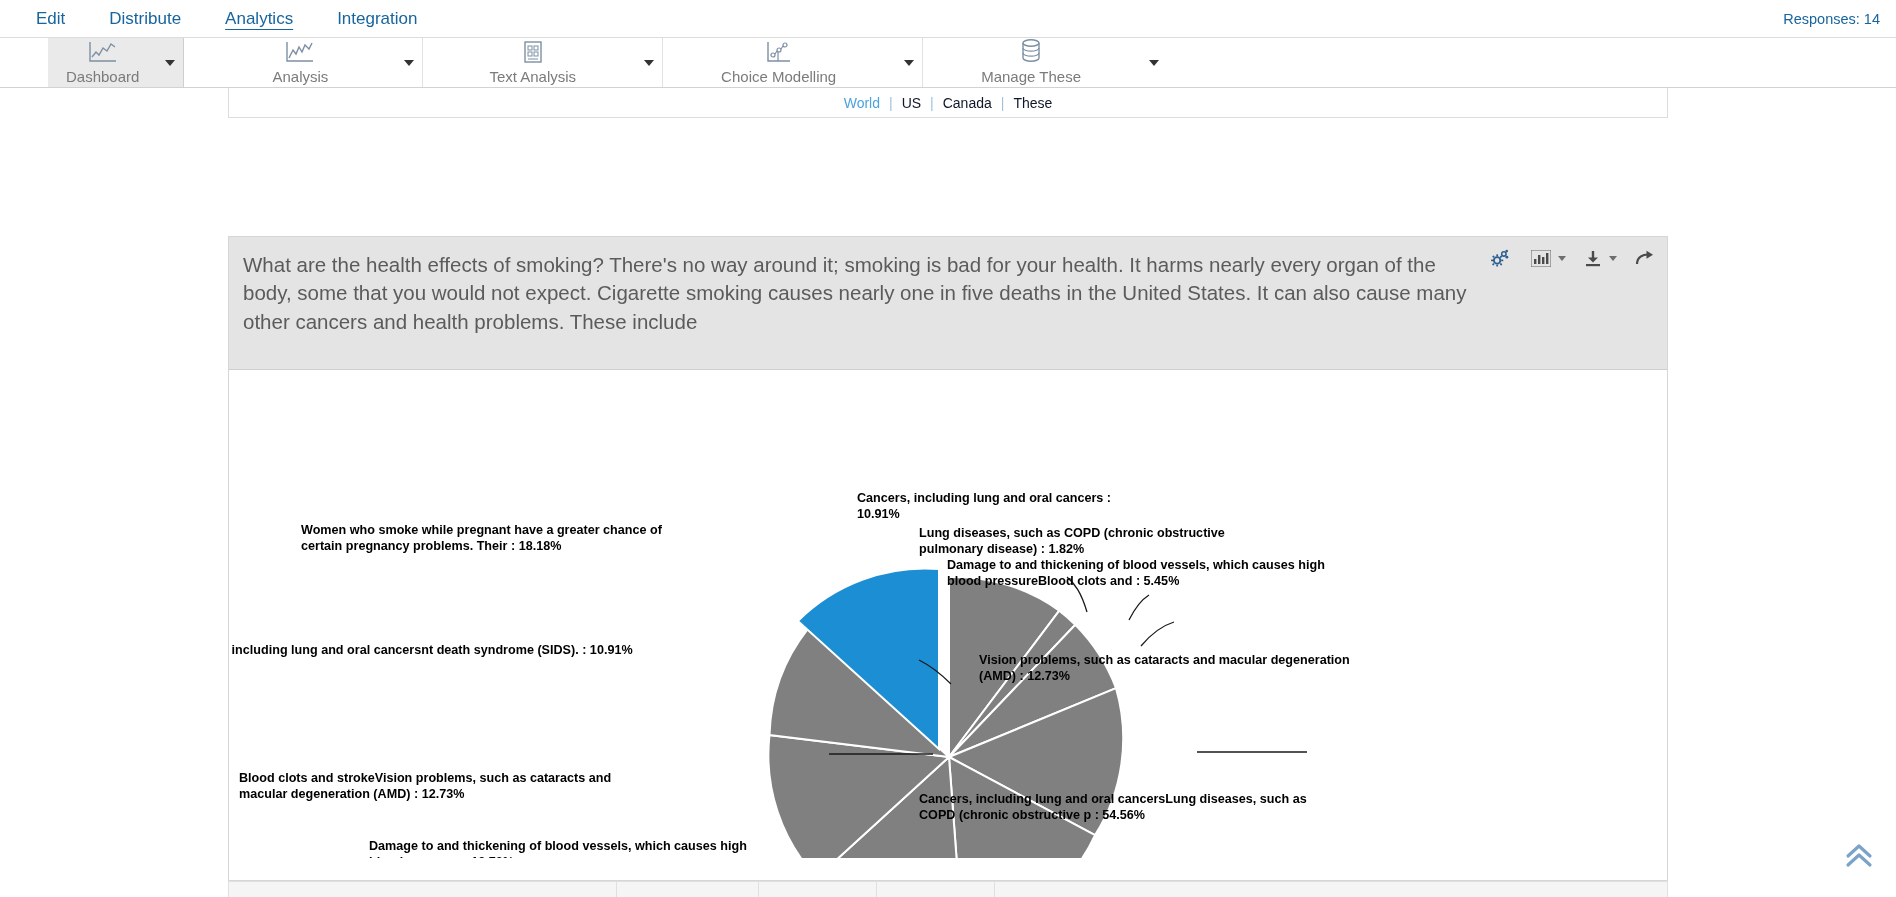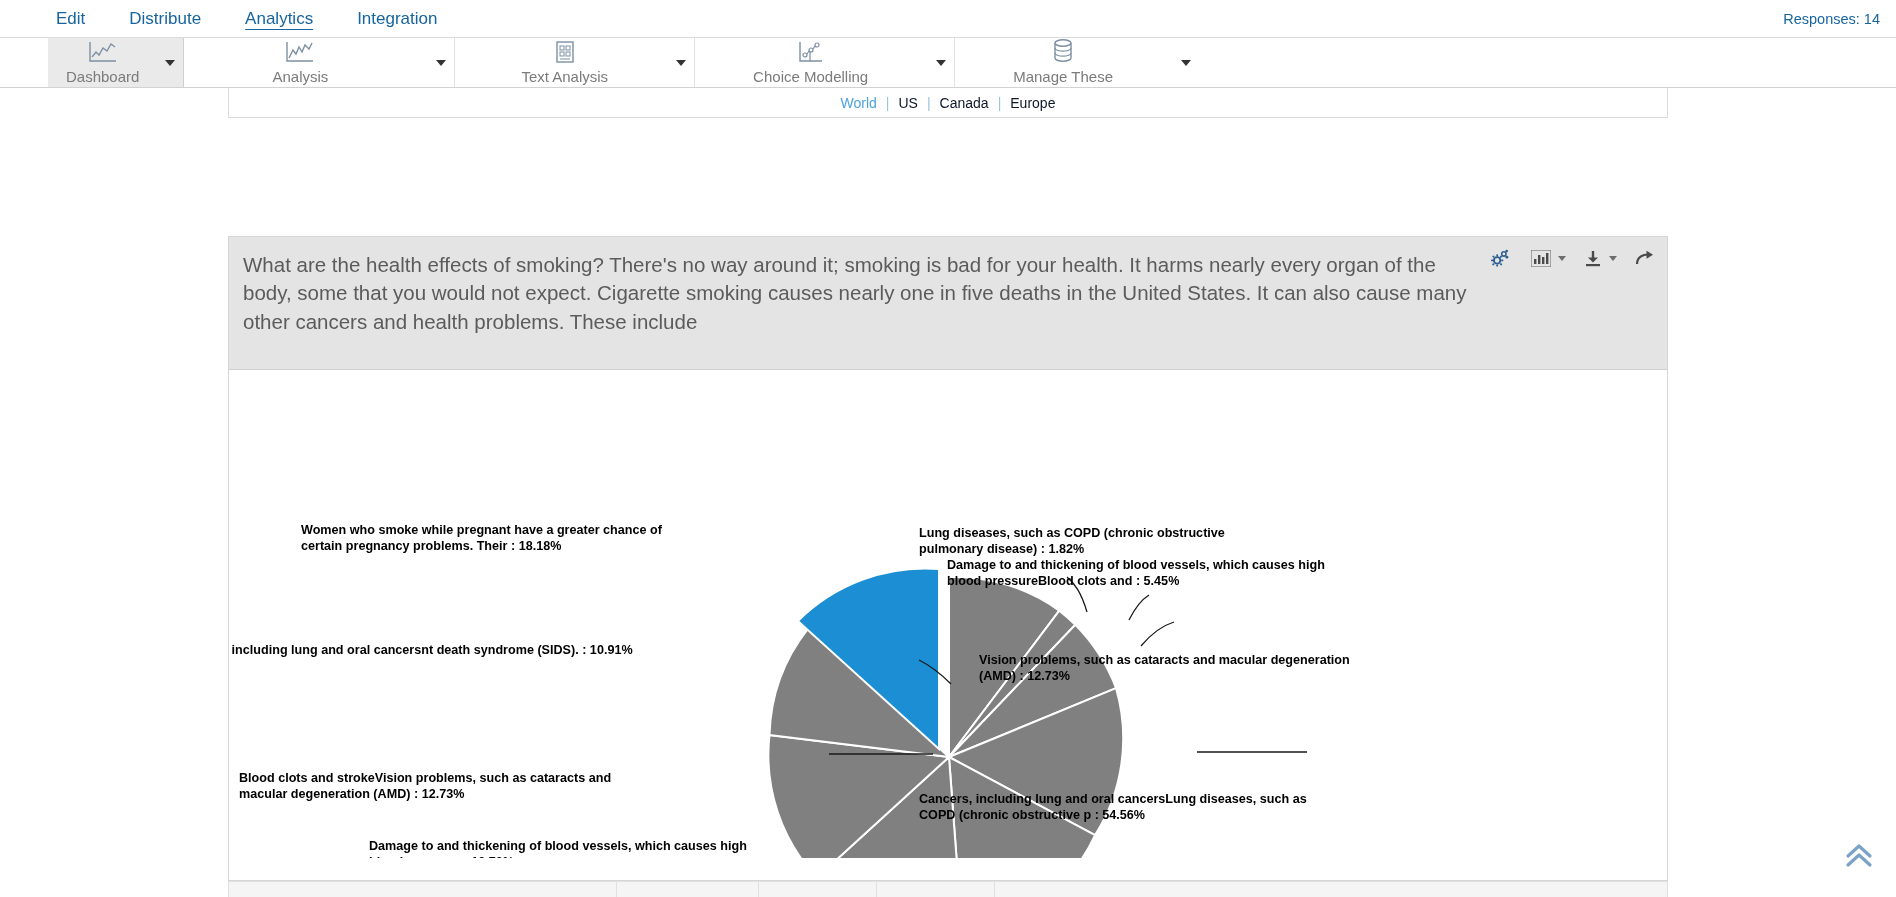--- a/index.html
+++ b/index.html
@@ -9,21 +9,21 @@
     font-family: "Liberation Sans", sans-serif;
     overflow: hidden;
   }
 
   
   .topnav {
     position: absolute; left: 0; top: 0; width: 1896px; height: 38px;
     background: #ffffff; border-bottom: 1px solid #dcdcdc;
     display: flex; align-items: center;
   }
-  .topnav-items { display: flex; padding-left: 14px; margin-left: 20px; }
+  .topnav-items { display: flex; padding-left: 14px; }
   .topnav-item {
     color: #17659e; font-size: 17px; padding: 0 22px; line-height: 37px;
     cursor: pointer; white-space: nowrap;
   }
   .topnav-item.active { text-decoration: underline; text-underline-offset: 5px; }
   .topnav-right {
     margin-left: auto; padding-right: 16px;
     color: #17659e; font-size: 14.5px; white-space: nowrap;
   }
 
@@ -150,21 +150,21 @@
           <polyline points="4,17 8,12 11,15 15,8 19,11 23,4 27,7" stroke="#7d8fa3" stroke-width="1.4" fill="none"></polyline>
         </svg>
       </span>
       <span class="ribbon-label">Dashboard</span>
     </div>
     <div class="ribbon-caret">
         <i class="caret-dn"></i>
       </div>
   </div>
 
-  <div class="ribbon-group" style="padding-left:62px;gap:32px;">
+  <div class="ribbon-group" style="padding-left:62px;">
     <div class="ribbon-btn">
       <span class="ribbon-icon">
         <svg width="30" height="24" viewBox="0 0 30 24">
           <path d="M2 2 L2 21 L28 21" stroke="#7d8fa3" stroke-width="1.4" fill="none"></path>
           <polyline points="4,18 8,10 11,14 14,7 17,12 20,5 24,9 27,3" stroke="#7d8fa3" stroke-width="1.4" fill="none"></polyline>
         </svg>
       </span>
       <span class="ribbon-label">Analysis</span>
     </div>
     <div class="ribbon-caret" style="margin-left:42px;">
@@ -233,21 +233,21 @@
 <div class="content">
 
   <div class="region-card">
     <div class="region-links">
       <span class="region-link sel">World</span>
       <span class="region-sep">|</span>
       <span class="region-link">US</span>
       <span class="region-sep">|</span>
       <span class="region-link">Canada</span>
       <span class="region-sep">|</span>
-      <span class="region-link">Europe</span>
+      <span class="region-link">These</span>
     </div>
   </div>
 
   <div class="report">
 
     <div class="report-header">
       <div class="report-title">What are the health effects of smoking? There's no way around it; smoking is bad for your health. It harms nearly every organ of the body, some that you would not expect. Cigarette smoking causes nearly one in five deaths in the United States. It can also cause many other cancers and health problems. These include</div>
 
       <div class="header-tools">
         <span class="tool">
@@ -327,20 +327,21 @@
           <path d="M968 382 L 1078 382"></path>
           <path d="M1030 534 C 1018 524, 1006 516, 992 508"></path>
           <path d="M840 574 C 836 562, 832 552, 826 542"></path>
           <path d="M718 582 L 718 552"></path>
           <path d="M640 528 C 648 518, 654 510, 662 502"></path>
           <path d="M600 384 L 704 384"></path>
           <path d="M690 290 C 702 296, 712 304, 722 314"></path>
         </g>
       </svg>
 
+      <div class="pie-label" style="left:628px; top:120px; width:280px;">Cancers, including lung and oral cancers : 10.91%</div>
 
       <div class="pie-label" style="left:690px; top:155px; width:330px;">Lung diseases, such as COPD (chronic obstructive pulmonary disease) : 1.82%</div>
 
       <div class="pie-label" style="left:718px; top:187px; width:400px;">Damage to and thickening of blood vessels, which causes high blood pressureBlood clots and : 5.45%</div>
 
       <div class="pie-label" style="left:750px; top:282px; width:390px;">Vision problems, such as cataracts and macular degeneration (AMD) : 12.73%</div>
 
       <div class="pie-label" style="left:690px; top:421px; width:400px;">Cancers, including lung and oral cancersLung diseases, such as COPD (chronic obstructive p : 54.56%</div>
 
       <div class="pie-label" style="left:140px; top:468px; width:392px;">Damage to and thickening of blood vessels, which causes high blood pressure : 12.73%</div>

